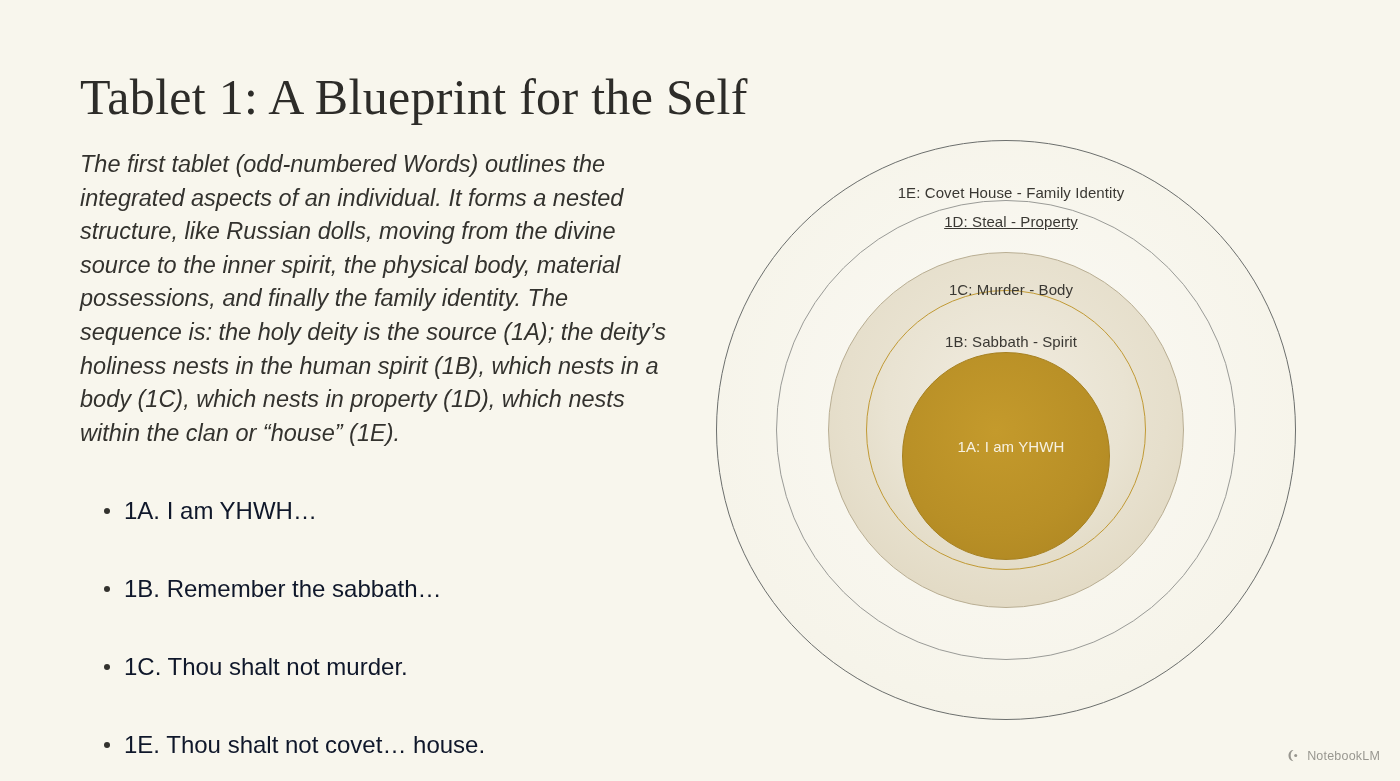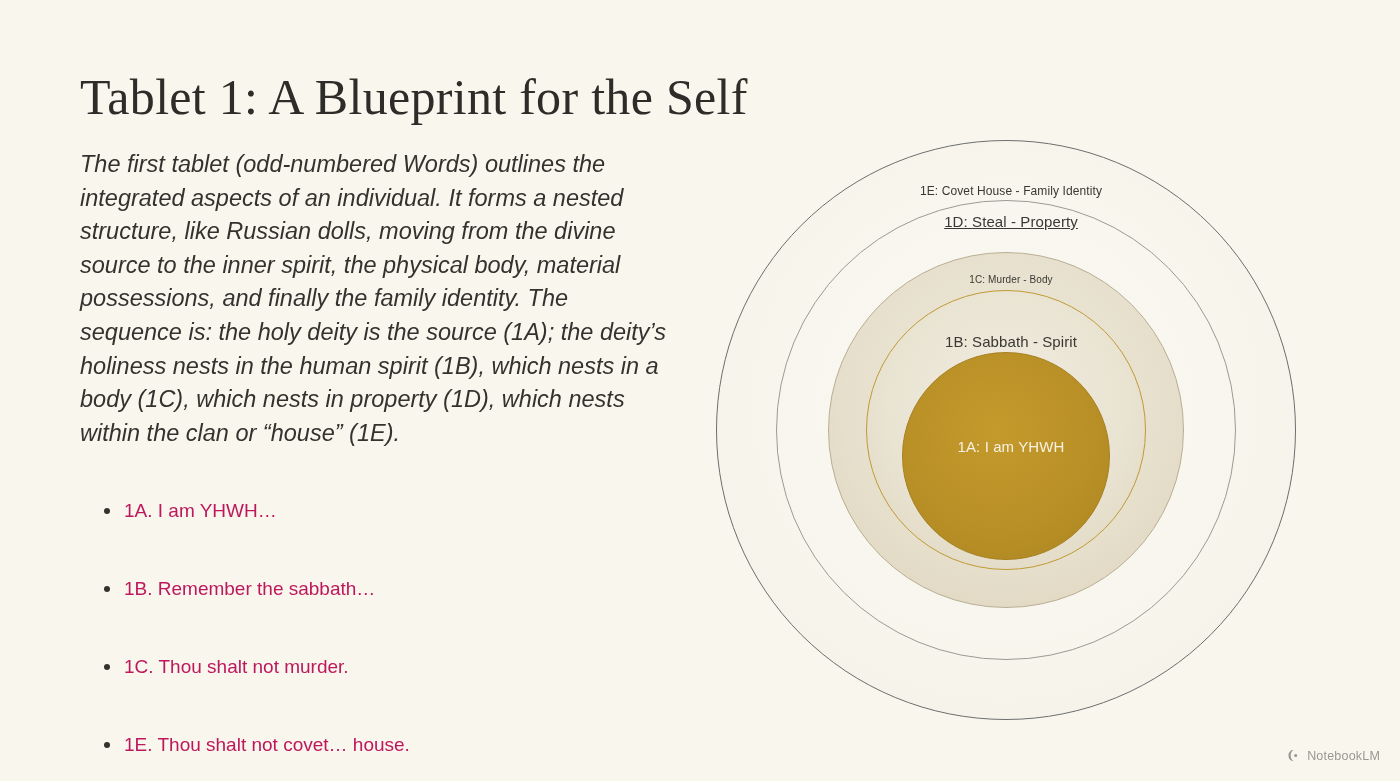--- a/index.html
+++ b/index.html
@@ -45,23 +45,23 @@
     margin: 0;
     max-width: 590px;
     font-style: italic;
   }
   .bullets {
     margin: 40px 0 0 0;
     padding: 0 0 0 22px;
     list-style: none;
   }
   .bullets li {
-    font-size: 19px;
+    font-size: 24px;
     line-height: 34px;
-    color: #be185d;
+    color: #0f172a;
     position: relative;
     padding-left: 22px;
     margin-top: 44px;
   }
   .bullets li::before {
     content: "";
     position: absolute;
     left: 2px;
     top: 14px;
     width: 6px;
@@ -125,28 +125,28 @@
     top: 212px;
     width: 208px;
     height: 208px;
     border: 1px solid #a6801f;
     background: radial-gradient(circle at 45% 38%, #c49a2c 0%, #b88f26 60%, #ab8421 100%);
   }
   .lbl {
     position: absolute;
     width: 100%;
     text-align: center;
-    font-size: 12px;
+    font-size: 15px;
     color: #3a3833;
     letter-spacing: 0.1px;
     white-space: nowrap;
   }
   .lbl-e { top: 44px; }
   .lbl-d { top: 73px; font-size: 15px; text-decoration: underline; }
-  .lbl-c { top: 134px; font-size: 10px; }
+  .lbl-c { top: 141px; font-size: 15px; }
   .lbl-b { top: 193px; font-size: 15px; }
   .lbl-a {
     top: 298px;
     color: #f6f1e2;
     font-size: 15px;
     text-align: center;
   }
   .watermark {
     position: absolute;
     right: 20px;

